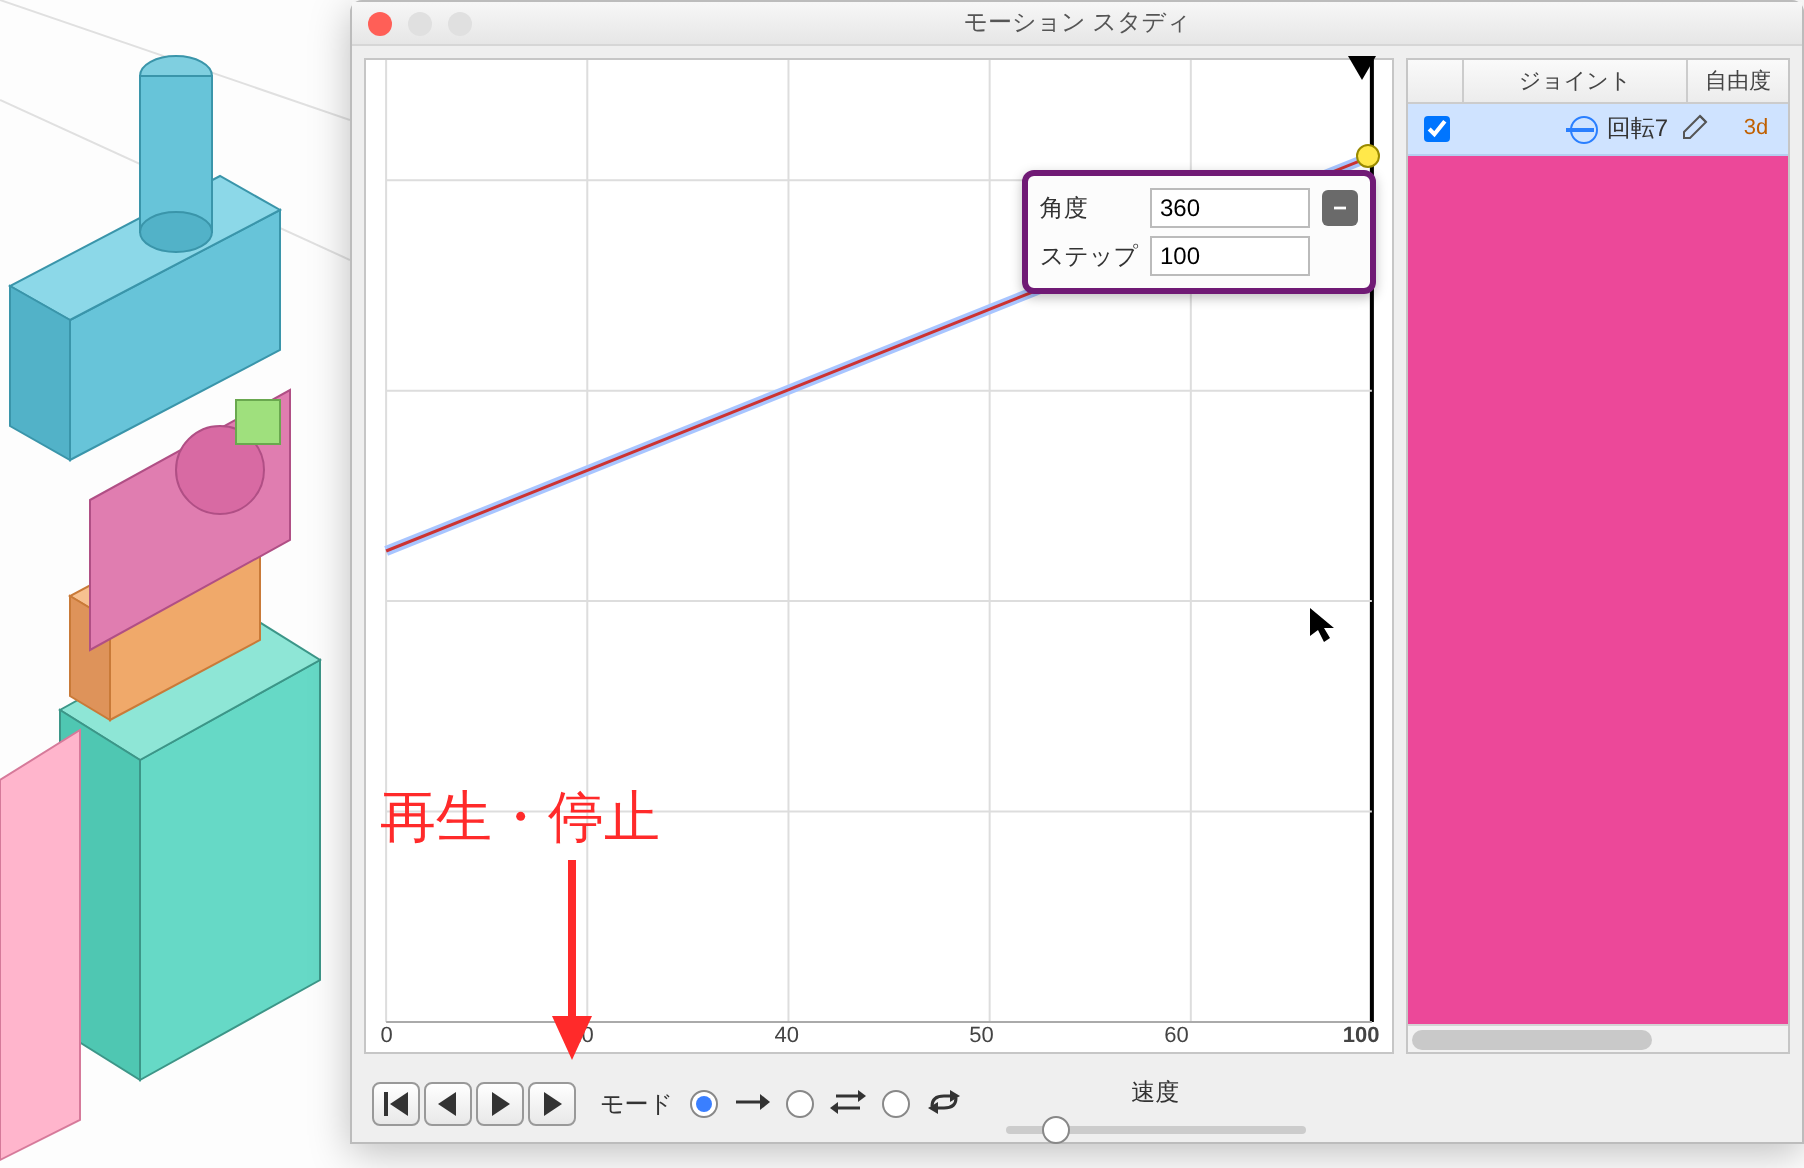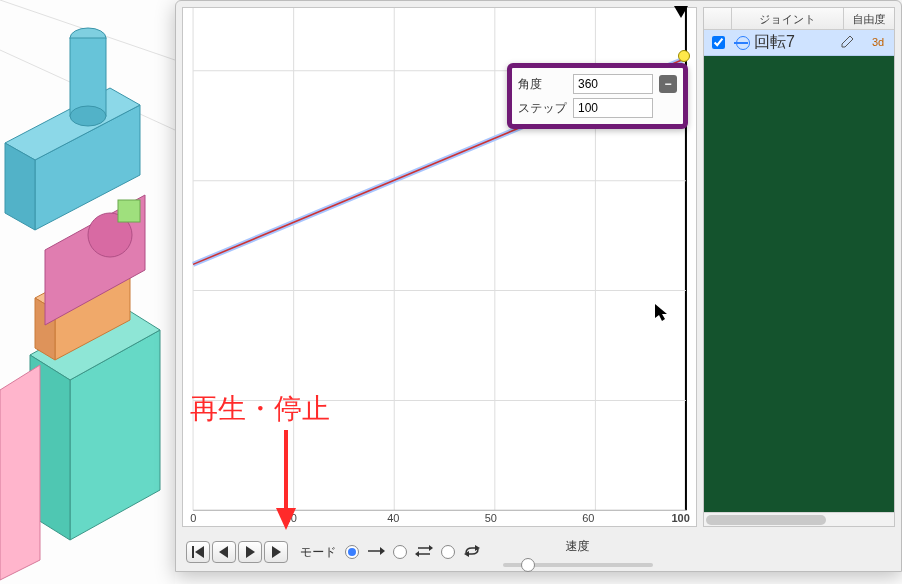--- a/index.html
+++ b/index.html
@@ -77,21 +77,21 @@
       position: absolute;
       top: 0; left: 0; right: 0; bottom: 0;
       width: 100%;
       height: 100%;
     }
     .point-tooltip {
       position: absolute;
       right: 8px;
       top: 55px;
       background: #fcfcfc;
-      border: 5px solid #701a75;
+      border: 3px solid #701a75;
       border-radius: 6px;
       box-shadow: 0 2px 6px rgba(0,0,0,.25);
       padding: 6px;
       display: grid;
       grid-template-columns: auto 80px auto;
       gap: 4px 6px;
       align-items: center;
       font-size: 12px;
     }
     .pt-label { color: #333; }
@@ -132,21 +132,21 @@
       bottom: 0; left: 0; right: 0;
       height: 18px;
       font-size: 11px;
       color: #444;
     }
     .axis-labels span { position: absolute; bottom: 2px; transform: translateX(-50%); }
     .side-panel {
       width: 192px;
       display: flex;
       flex-direction: column;
-      background: #14532d;
+      background: #ec4899;
       border: 1px solid #c6c6c6;
     }
     .side-header {
       display: flex;
       height: 22px;
       background: linear-gradient(#fafafa,#ececec);
       border-bottom: 1px solid #ccc;
     }
     .hcol {
       flex: 1;
@@ -160,21 +160,21 @@
     .hcol.dof { flex: 0 0 50px; border-right: none; }
     .side-row {
       display: flex;
       align-items: center;
       height: 26px;
       background: #cfe3ff;
       border-bottom: 1px solid #b6cef0;
     }
     .rcell { display: flex; align-items: center; justify-content: center; }
     .rcell.chk { flex: 0 0 28px; }
-    .rcell.name { flex: 1; justify-content: flex-start; gap: 4px; padding-left: 4px; font-size: 16px; color: #333;}
+    .rcell.name { flex: 1; justify-content: flex-end; gap: 4px; padding-left: 4px; font-size: 12px; color: #333;}
     .rcell.icon { flex: 0 0 28px; }
     .rcell.dof { flex: 0 0 32px; font-size: 11px; color: #c06000; line-height: 1; padding: 2px 0;}
     .joint-type-icon {
       width: 14px; height: 14px;
       border: 1.5px solid #2a7fff;
       border-radius: 50%;
       position: relative;
     }
     .joint-type-icon::after {
       content: "";
@@ -304,20 +304,28 @@
     <polygon points="35,160 140,105 110,88 5,143" fill="#8cd8e8" stroke="#3a95aa"></polygon>
     <polygon points="5,143 35,160 35,230 5,213" fill="#52b2c8" stroke="#3a95aa"></polygon>
 
     <ellipse cx="88" cy="38" rx="18" ry="10" fill="#7fcfe0" stroke="#3a95aa"></ellipse>
     <rect x="70" y="38" width="36" height="78" fill="#67c4d9" stroke="#3a95aa"></rect>
     <ellipse cx="88" cy="116" rx="18" ry="10" fill="#52b2c8" stroke="#3a95aa"></ellipse>
   </svg>
 </div>
 
 <div class="dialog">
+  <div class="titlebar">
+    <div class="traffic">
+      <div class="tl red"></div>
+      <div class="tl yellow"></div>
+      <div class="tl green"></div>
+    </div>
+    <div class="title-text">モーション スタディ</div>
+  </div>
 
   <div class="content">
     <div class="graph-panel">
       <div class="graph-area">
         <svg class="graph-svg" viewBox="0 0 510 495" preserveAspectRatio="none">
 
           <line x1="10" y1="0" x2="10" y2="480" stroke="#ddd"></line>
           <line x1="110" y1="0" x2="110" y2="480" stroke="#ddd"></line>
           <line x1="210" y1="0" x2="210" y2="480" stroke="#ddd"></line>
           <line x1="310" y1="0" x2="310" y2="480" stroke="#ddd"></line>

